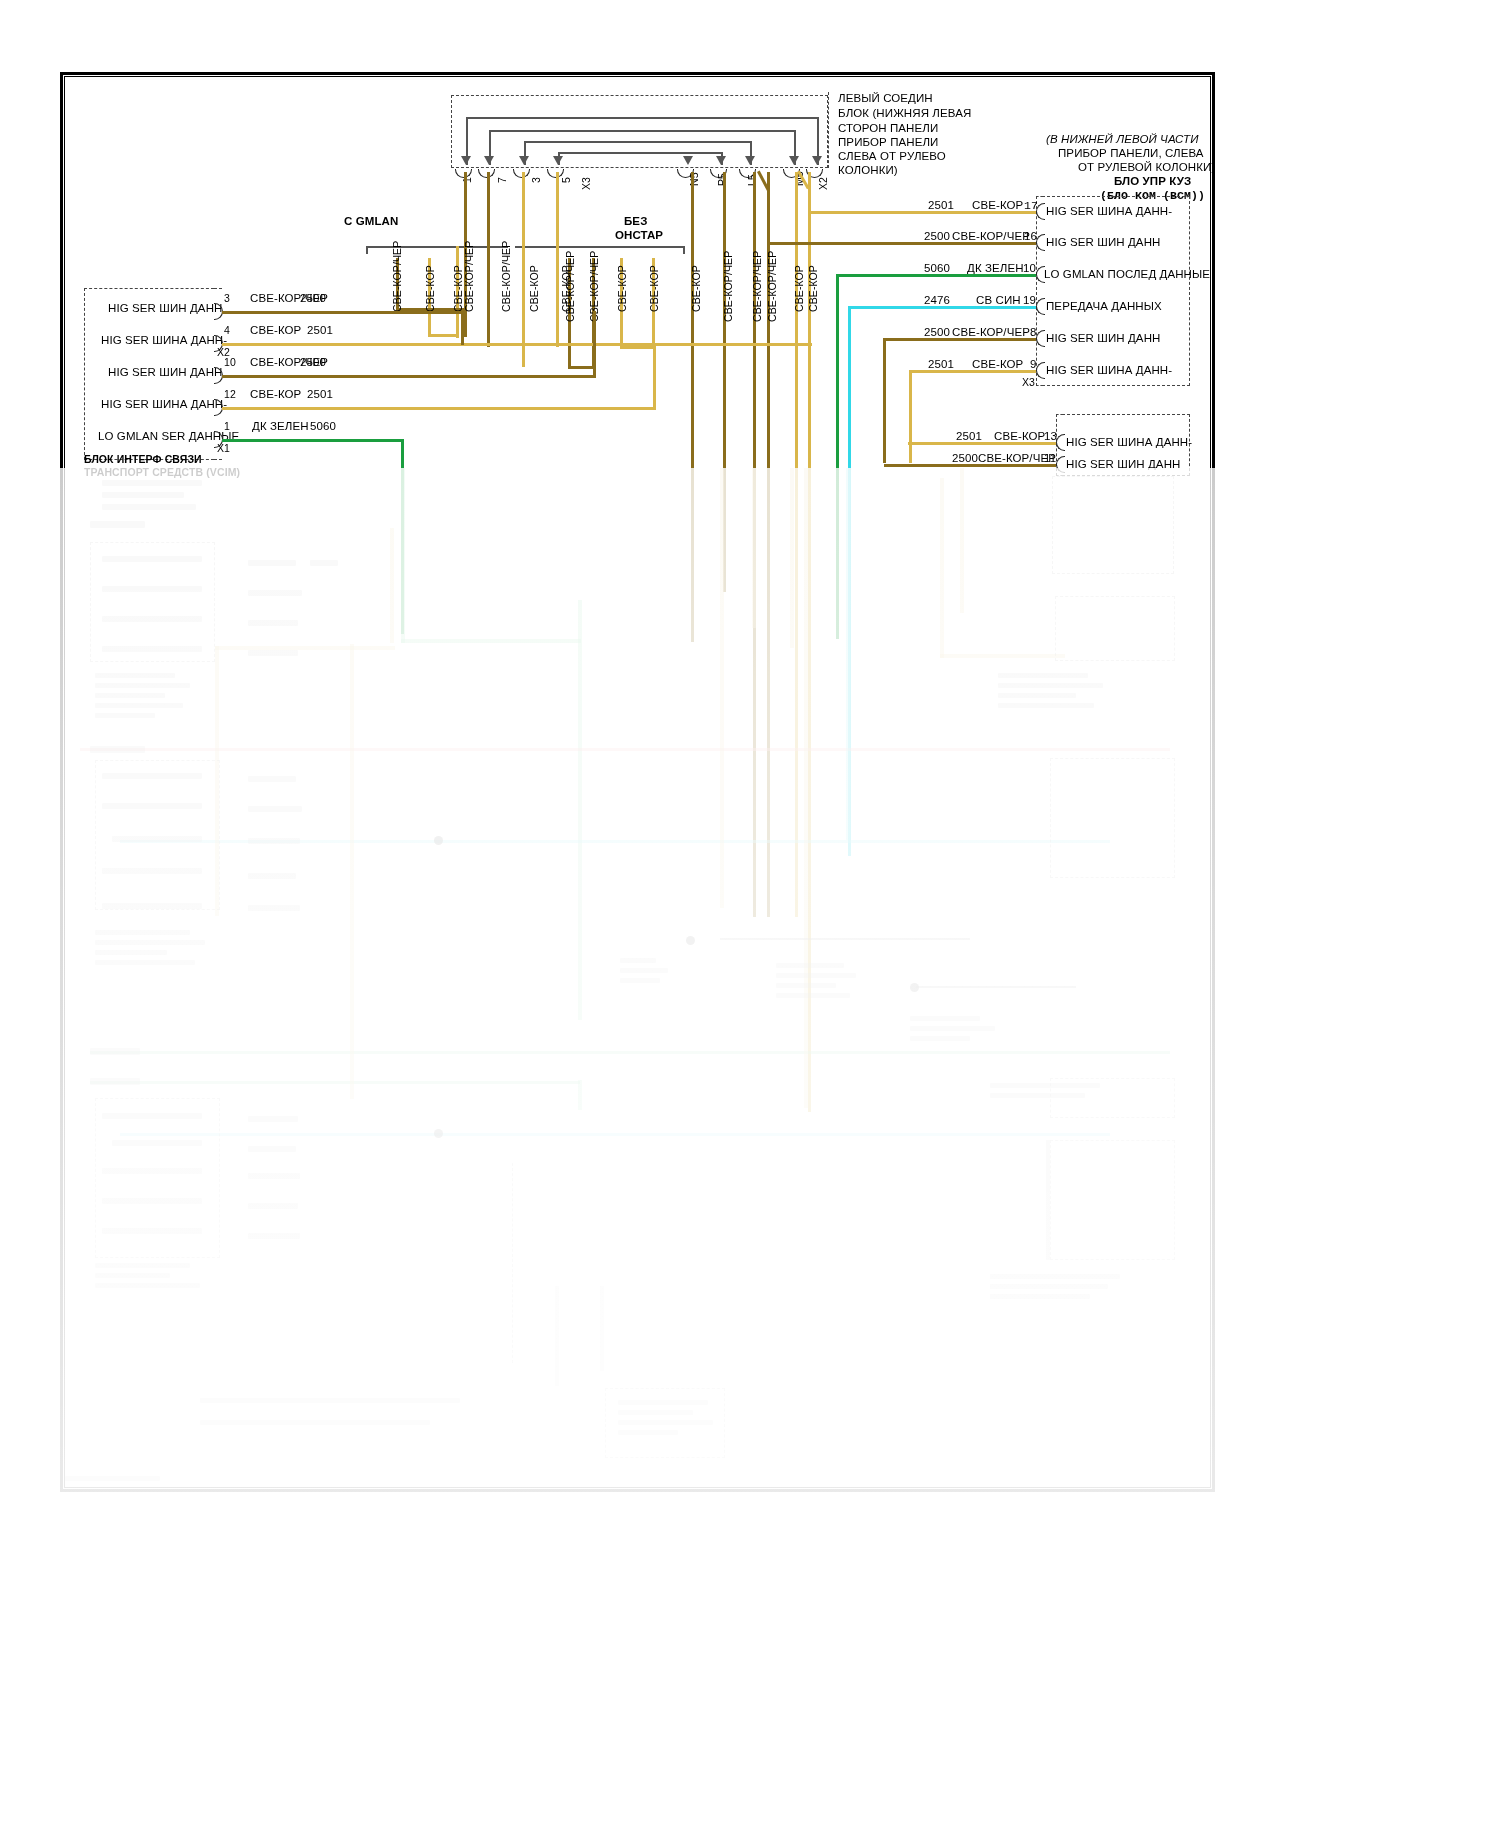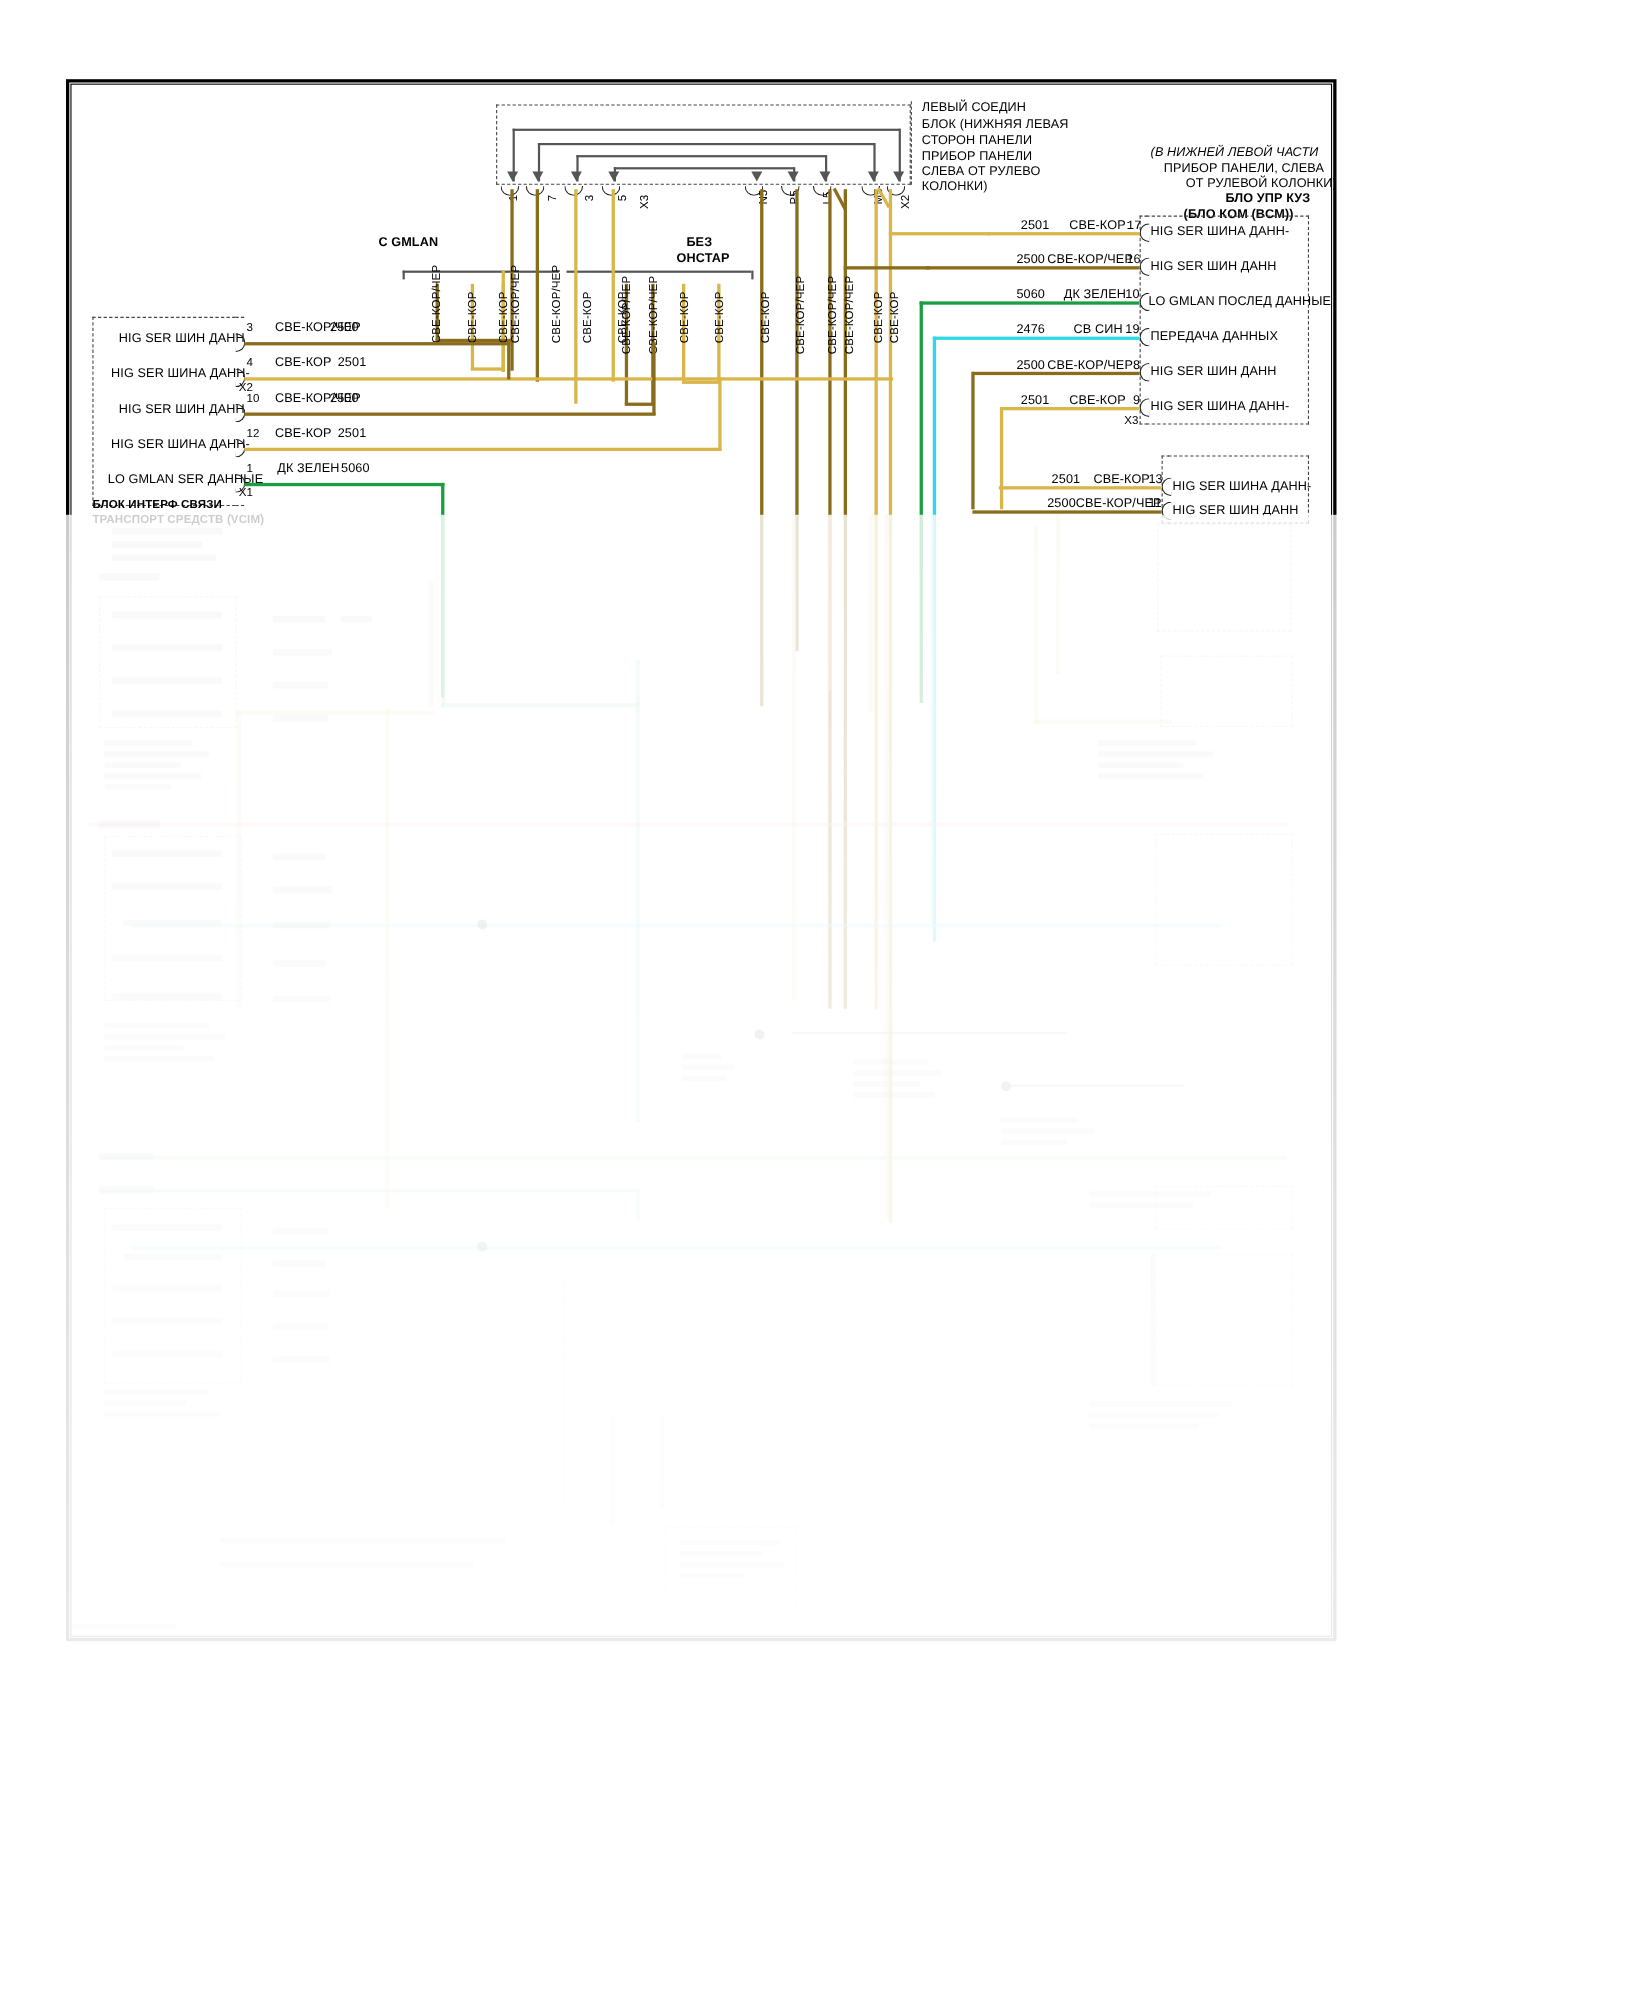--- a/index.html
+++ b/index.html
@@ -215,21 +215,21 @@
   <div class="txt b sm" style="left:84px;top:466px;">ТРАНСПОРТ СРЕДСТВ (VCIM)</div>
 
   <div class="w v dk" style="left:461px;top:311px;height:34px;"></div>
   <div class="w v dk" style="left:593px;top:311px;height:66px;"></div>
   <div class="w v" style="left:653px;top:343px;height:66px;"></div>
 
   <div class="txt" style="left:1046px;top:133px;font-style:italic;">(В НИЖНЕЙ ЛЕВОЙ ЧАСТИ</div>
   <div class="txt" style="left:1058px;top:147px;">ПРИБОР ПАНЕЛИ, СЛЕВА</div>
   <div class="txt" style="left:1078px;top:161px;">ОТ РУЛЕВОЙ КОЛОНКИ)</div>
   <div class="txt b" style="left:1114px;top:175px;">БЛО УПР КУЗ</div>
-  <div class="txt b" style="left:1076px;top:189px;">(БЛО КОМ (BCM))</div>
+  <div class="txt b" style="left:1100px;top:189px;font-family:Liberation Mono, monospace;">(БЛО КОМ (BCM))</div>
 
   <div class="dbox noleft" style="left:1042px;top:196px;width:148px;height:190px;border-left:none;"></div>
   <div class="dbox noright nobottom" style="left:1036px;top:196px;width:7px;height:190px;border-right:none;border-top:1.6px dashed #444;border-bottom:1.6px dashed #444;"></div>
 
   <div class="w h" style="left:898px;top:211px;width:138px;"></div>
   <div class="txt" style="left:928px;top:199px;">2501</div>
   <div class="txt" style="left:972px;top:199px;">СВЕ-КОР</div>
   <div class="txt" style="left:1024px;top:199px;font-family:Liberation Mono, monospace;">17</div>
   <div class="brace l" style="left:1036px;top:203px;"></div>
   <div class="txt" style="left:1046px;top:205px;">HIG SER ШИНА ДАНН-</div>

